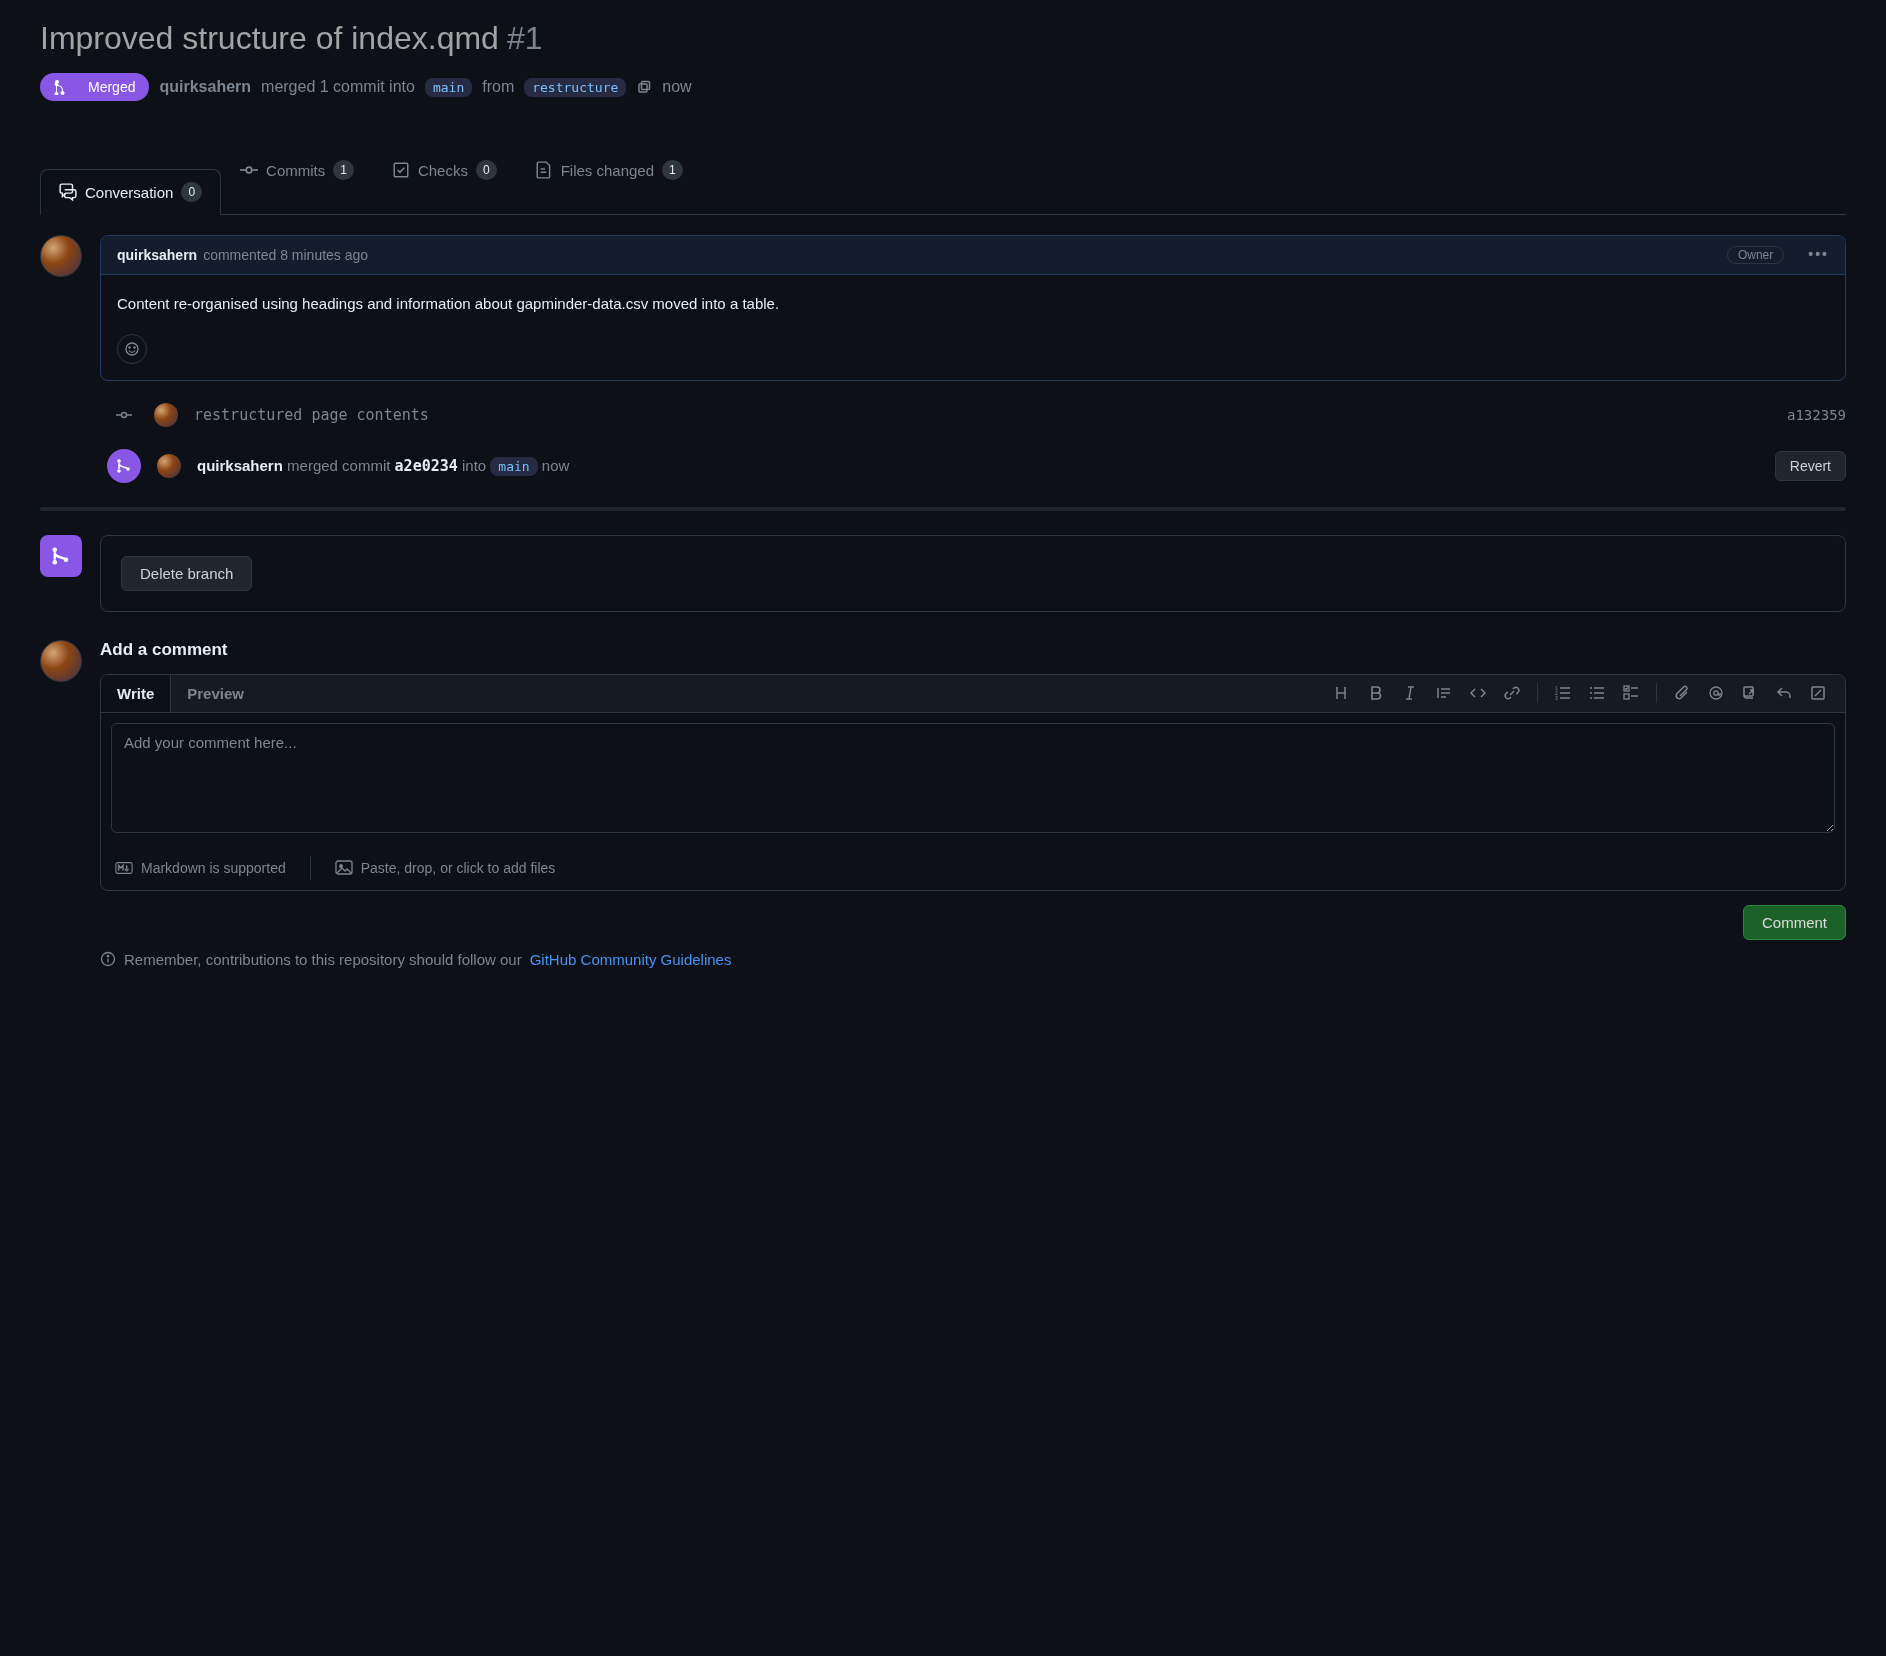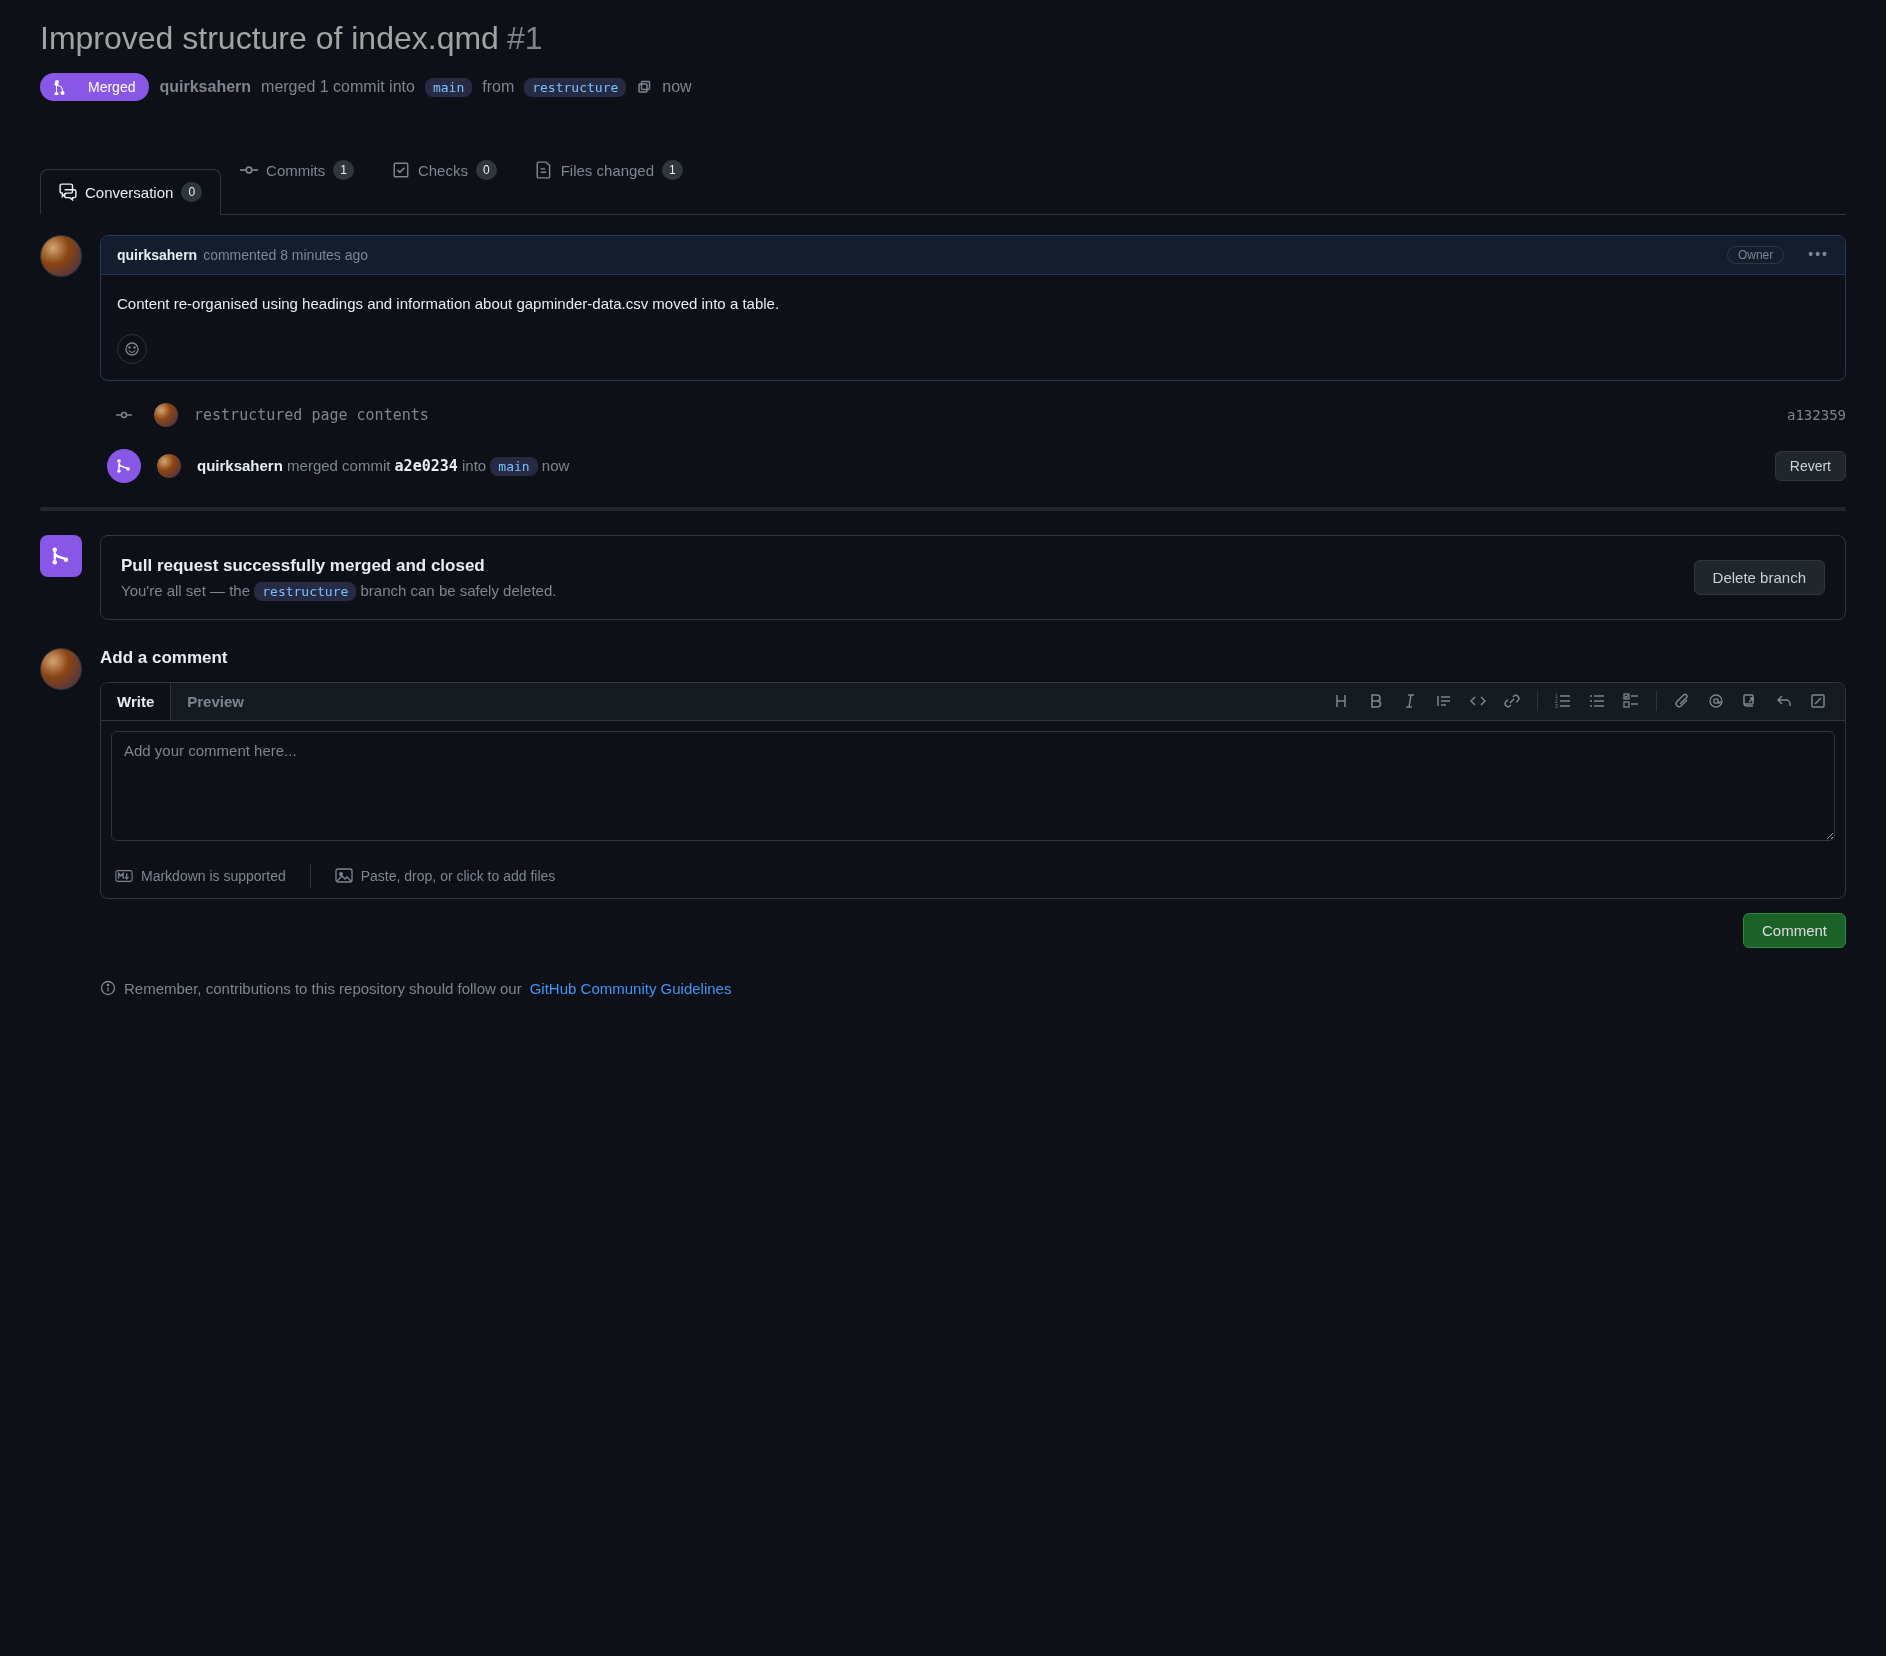--- a/index.html
+++ b/index.html
@@ -66,21 +66,21 @@
 .toolbar-btn { background: transparent; border: none; color: #7d8590; padding: 6px; cursor: pointer; width: 30px; height: 30px; display: flex; align-items: center; justify-content: center; border-radius: 6px; }
 .toolbar-sep { width: 1px; height: 20px; background: #30363d; margin: 0 6px; }
 .editor-body { padding: 10px; background: #0d1117; }
 textarea { width: 100%; min-height: 110px; background: #0d1117; border: 1px solid #30363d; border-radius: 6px; color: #e6edf3; padding: 10px 12px; font-family: inherit; font-size: 15px; resize: vertical; }
 textarea::placeholder { color: #7d8590; }
 .editor-footer { display: flex; align-items: center; gap: 24px; padding: 10px 14px; color: #7d8590; font-size: 14px; }
 .editor-footer-item { display: flex; align-items: center; gap: 8px; }
 .footer-sep { width: 1px; height: 24px; background: #30363d; }
 .comment-actions { display: flex; justify-content: flex-end; margin-top: 14px; }
 .primary-btn { background: #1f6f2c; border: 1px solid #2ea043; color: #fff; padding: 8px 18px; border-radius: 6px; cursor: pointer; font-size: 15px; font-weight: 500; opacity: 0.85; }
-.note-line { display: flex; align-items: center; gap: 8px; color: #7d8590; margin-top: 32px; margin-left: 60px; font-size: 15px; }
+.note-line { display: flex; align-items: center; gap: 8px; color: #7d8590; margin-top: 11px; margin-left: 60px; font-size: 15px; }
 .note-link { color: #4493f8; }
 svg { display: block; }
 </style>
 </head>
 <body>
 
 <h1 class="pr-title">
   <span class="title-text">Improved structure of index.qmd</span>
   <span class="pr-number">#1</span>
 </h1>
@@ -212,28 +212,20 @@
 <div class="merge-box-wrapper">
   <div class="merge-icon-box">
     <svg width="20" height="20" viewBox="0 0 16 16" fill="currentColor">
         <circle cx="3" cy="3" r="1.8"></circle>
         <circle cx="3" cy="13" r="1.8"></circle>
         <circle cx="12" cy="11" r="1.8"></circle>
         <path d="M3 5v6M3 5c0 4 5 4 8 5" fill="none" stroke="currentColor" stroke-width="1.8"></path>
       </svg>
   </div>
   <div class="merge-panel">
-    <div>
-      <div class="merge-title">Pull request successfully merged and closed</div>
-      <div class="merge-sub">
-        <span>You're all set — the</span>
-        <span class="branch-label">restructure</span>
-        <span>branch can be safely deleted.</span>
-      </div>
-    </div>
     <button class="delete-branch-btn">Delete branch</button>
   </div>
 </div>
 
 <div class="add-comment-section">
   <div class="avatar"></div>
   <div style="flex:1">
     <div class="add-comment-title">Add a comment</div>
     <div class="editor-box">
       <div class="editor-tabs">

